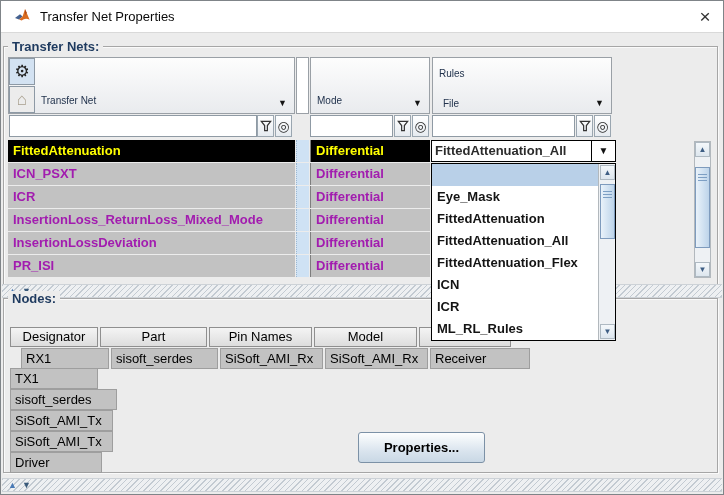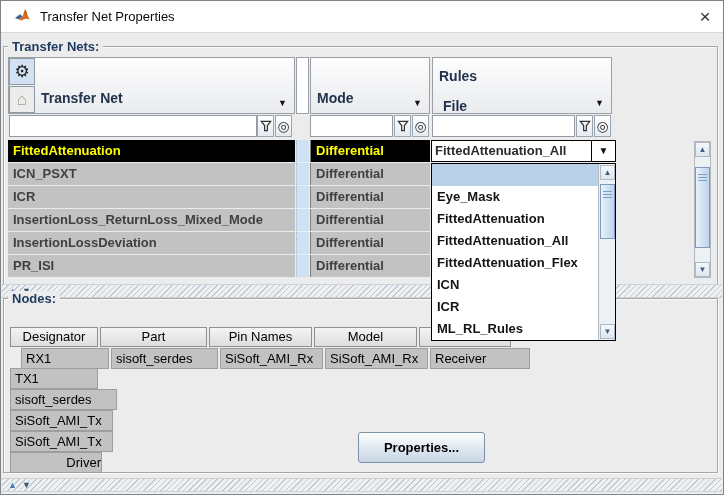--- a/index.html
+++ b/index.html
@@ -13,36 +13,36 @@
   .title{position:absolute;left:39px;top:8px;font-size:13px;color:#0a0a0a;}
   .closebtn{position:absolute;left:688px;top:2px;width:32px;height:27px;text-align:center;
             font-size:19px;line-height:27px;color:#333;cursor:pointer;}
   
   .group{position:absolute;border:1px solid #a6a6a6;box-shadow:inset 1px 1px 0 #fafafa, 1px 1px 0 #fafafa;}
   .grouplabel{position:absolute;background:#ececec;padding:0 4px;font-size:13px;font-weight:bold;
               color:#1e3a5f;z-index:3;}
   
   .hcell{position:absolute;background:linear-gradient(#fdfdfd,#e9ebee);border:1px solid #9aa0a6;
          box-sizing:border-box;}
-  .hlabel{position:absolute;font-size:14px;font-weight:bold;color:#22334d;}
+  .hlabel{position:absolute;font-size:10px;font-weight:normal;color:#22334d;}
   .sort{position:absolute;right:7px;bottom:5px;font-size:9px;color:#141414;line-height:9px;}
   .cornerbtn{position:absolute;width:26px;height:27px;box-sizing:border-box;border:1px solid #8d99a5;
              text-align:center;z-index:2;}
   .gearbtn{background:#d3e2f2;}
   .homebtn{background:#ececec;}
   
   .fin{position:absolute;height:22px;box-sizing:border-box;border:1px solid #8f9aa4;background:#fff;
        font-family:"Liberation Sans",sans-serif;font-size:13px;padding:1px 3px;}
   .fbtn{position:absolute;width:17px;height:22px;box-sizing:border-box;border:1px solid #9aa6b0;
         background:linear-gradient(#ffffff,#e6ebf0);text-align:center;line-height:20px;}
   .fbtn svg{display:block;margin:4px auto 0;}
   .bull{font-size:14px;color:#2b2b2b;line-height:20px;}
   
   .col{position:absolute;}
-  .cell{height:22px;margin-bottom:1px;background:#c2c2c2;font-size:13px;font-weight:bold;color:#404040;
+  .cell{height:22px;margin-bottom:1px;background:#c2c2c2;font-size:13px;font-weight:bold;color:#a21caf;
         line-height:22px;padding-left:5px;box-sizing:border-box;white-space:nowrap;overflow:hidden;}
   .cell.dark{border-left:1px solid #7e7e7e;}
   .sel{background:#000;color:#ffff00;}
   .spacercell{background:#cfe2f4;padding:0;border-left:1px dotted #9db8d2;}
   
   .combo{position:absolute;height:22px;box-sizing:border-box;border:1px solid #000;background:#fff;
          z-index:6;}
   .combotext{position:absolute;left:3px;top:0;font-size:13px;font-weight:bold;color:#2b2b2b;
              line-height:20px;white-space:nowrap;}
   .combobtn{position:absolute;right:0;top:0;width:23px;height:20px;border-left:1px solid #000;
@@ -236,21 +236,21 @@
     <div class="nc" style="width:107px;">sisoft_serdes</div>
     <div class="nc" style="width:103px;">SiSoft_AMI_Rx</div>
     <div class="nc" style="width:103px;">SiSoft_AMI_Rx</div>
     <div class="nc" style="width:100px;">Receiver</div>
   </div>
   <div class="nrow" style="left:10px;top:368px;flex-direction:column;">
     <div class="nc" style="width:88px;">TX1</div>
     <div class="nc" style="width:107px;">sisoft_serdes</div>
     <div class="nc" style="width:103px;">SiSoft_AMI_Tx</div>
     <div class="nc" style="width:103px;">SiSoft_AMI_Tx</div>
-    <div class="nc" style="width:92px;text-align:right;">Driver</div>
+    <div class="nc" style="width:92px;">Driver</div>
   </div>
 
   <div class="btn btn-on" style="left:358px;top:432px;width:127px;">Properties...</div>
 
   <div class="splitter" style="top:478px;">
     <span class="spltri" style="left:6px;color:#4a7ab5;">▲</span>
     <span class="spltri" style="left:20px;color:#3a5a7a;">▼</span>
   </div>
 
 </div>

